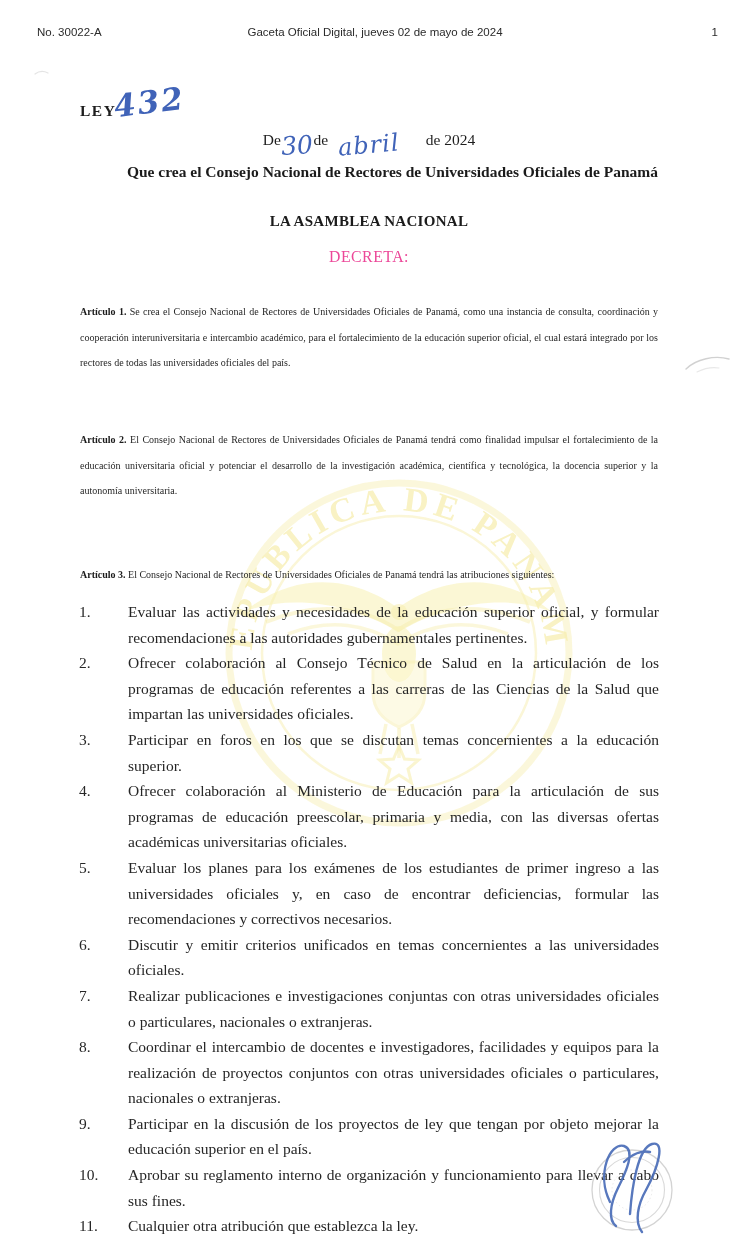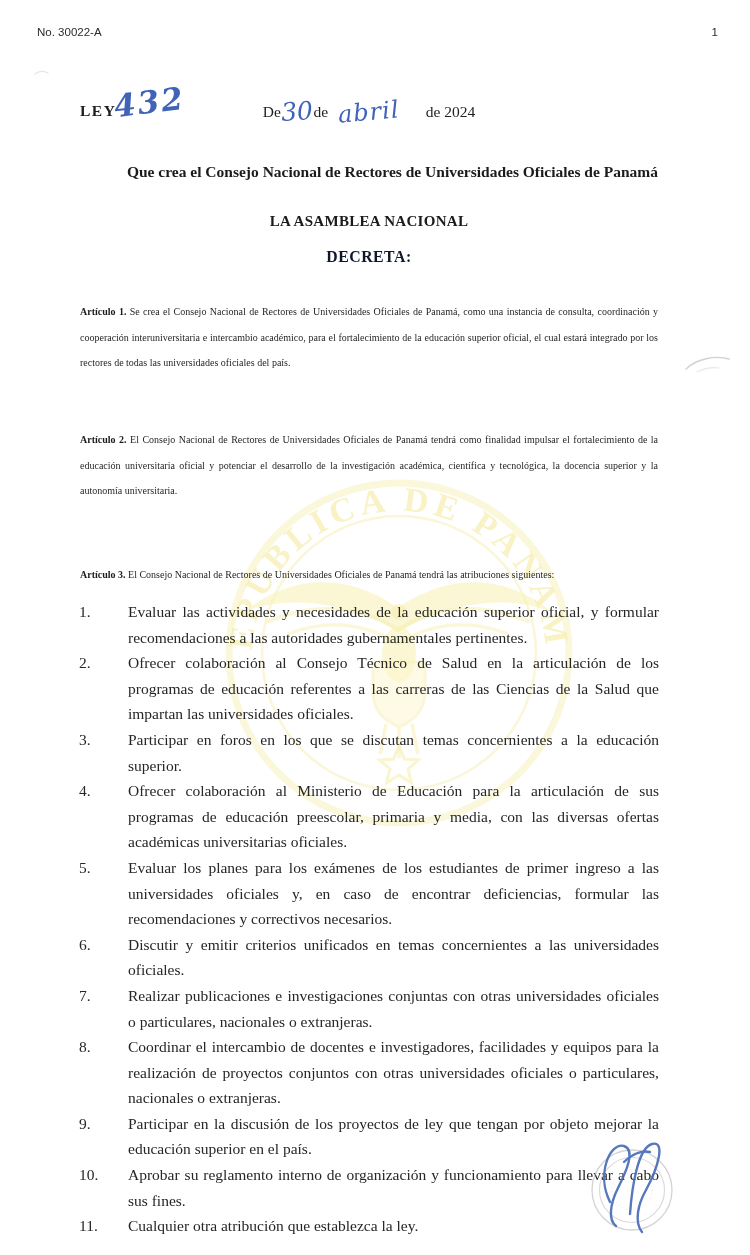--- a/index.html
+++ b/index.html
@@ -26,39 +26,39 @@
   
   .ley-row{position:absolute;top:102px;left:80px;width:578px;text-align:left;}
   .ley{font-weight:bold;font-size:15.5px;letter-spacing:1.5px;color:#1e1e1e;position:relative;}
   .hw{font-family:"DejaVu Serif",serif;font-style:italic;color:#4063b8;}
   .hw-432{
     position:absolute;left:50%;margin-left:16px;top:-18px;
     font-size:31px;letter-spacing:2px;transform:rotate(-7deg);
     white-space:nowrap;
   }
   .date-row{
-    position:absolute;top:97px;left:80px;width:578px;
-    display:flex;justify-content:center;align-items:center;
+    position:absolute;top:131px;left:80px;width:578px;
+    display:flex;justify-content:center;align-items:flex-start;
     font-size:15.5px;color:#1e1e1e;
   }
   .hw-day{font-size:25px;margin:0 1px 0 0;transform:rotate(-4deg);display:inline-block;}
   .hw-month{font-size:24px;margin:0 14px 0 10px;transform:rotate(-5deg);display:inline-block;letter-spacing:1px;}
   .date-year{margin-left:12px;}
 
   .doc-title{
     position:absolute;top:163px;left:80px;width:578px;
     text-align:right;font-weight:bold;font-size:15.5px;color:#1b1b1b;
   }
   .assembly{
     position:absolute;top:213px;left:80px;width:578px;
     text-align:center;font-weight:bold;font-size:15px;color:#1b1b1b;letter-spacing:.3px;
   }
   .decreta{
     position:absolute;top:248px;left:80px;width:578px;
-    text-align:center;font-weight:bold;font-size:15.8px;color:#0f172a;letter-spacing:.5px;
+    text-align:center;font-weight:normal;font-size:15.8px;color:#ec4899;letter-spacing:.5px;
   }
 
   .para{
     position:absolute;left:80px;width:578px;
     font-size:10px;line-height:25.6px;text-align:justify;color:#262626;
   }
   .para b{color:#1b1b1b;}
   .art1{top:289px;}
   .art2{top:417px;}
   .art3{top:547px;margin-top:15px;}
@@ -102,20 +102,21 @@
 
     <path d="M178,262 L172,292 M191,266 L191,296 M204,262 L210,292" stroke="#f0df6e" stroke-width="3.5" fill="none" opacity="0.5"></path>
 
     <polygon points="191,284 196.5,297 210.5,298 200,307 203.5,321 191,313 178.5,321 182,307 171.5,298 185.5,297" fill="none" stroke="#f0df6e" stroke-width="3" opacity="0.6"></polygon>
   </svg>
 
   <div class="textlayer">
 
     <div class="hdr">
       <span class="hdr-left">No. 30022-A</span>
+      <span class="hdr-center">Gaceta Oficial Digital, jueves 02 de mayo de 2024</span>
       <span class="hdr-right">1</span>
     </div>
 
     <div class="ley-row">
       <span class="ley">
         <span>LEY</span>
         <span class="hw hw-432">432</span>
       </span>
     </div>
 

